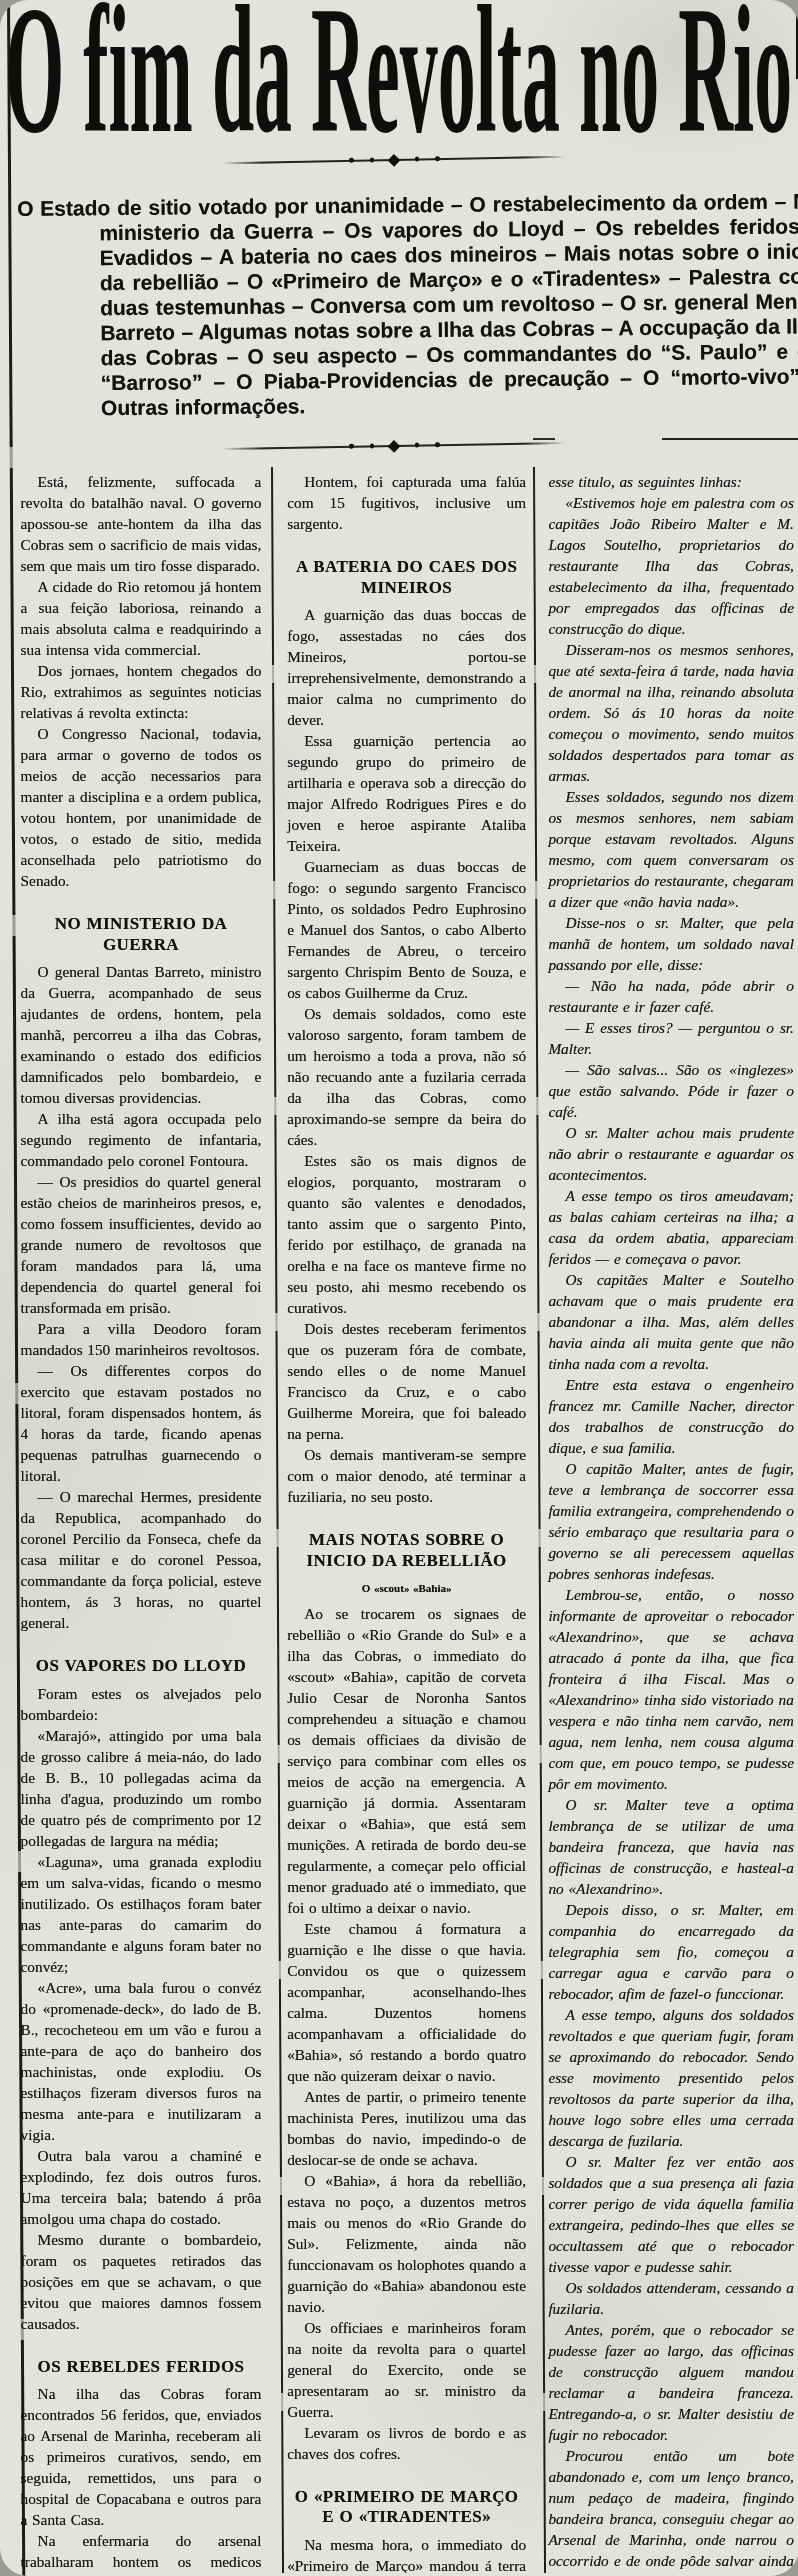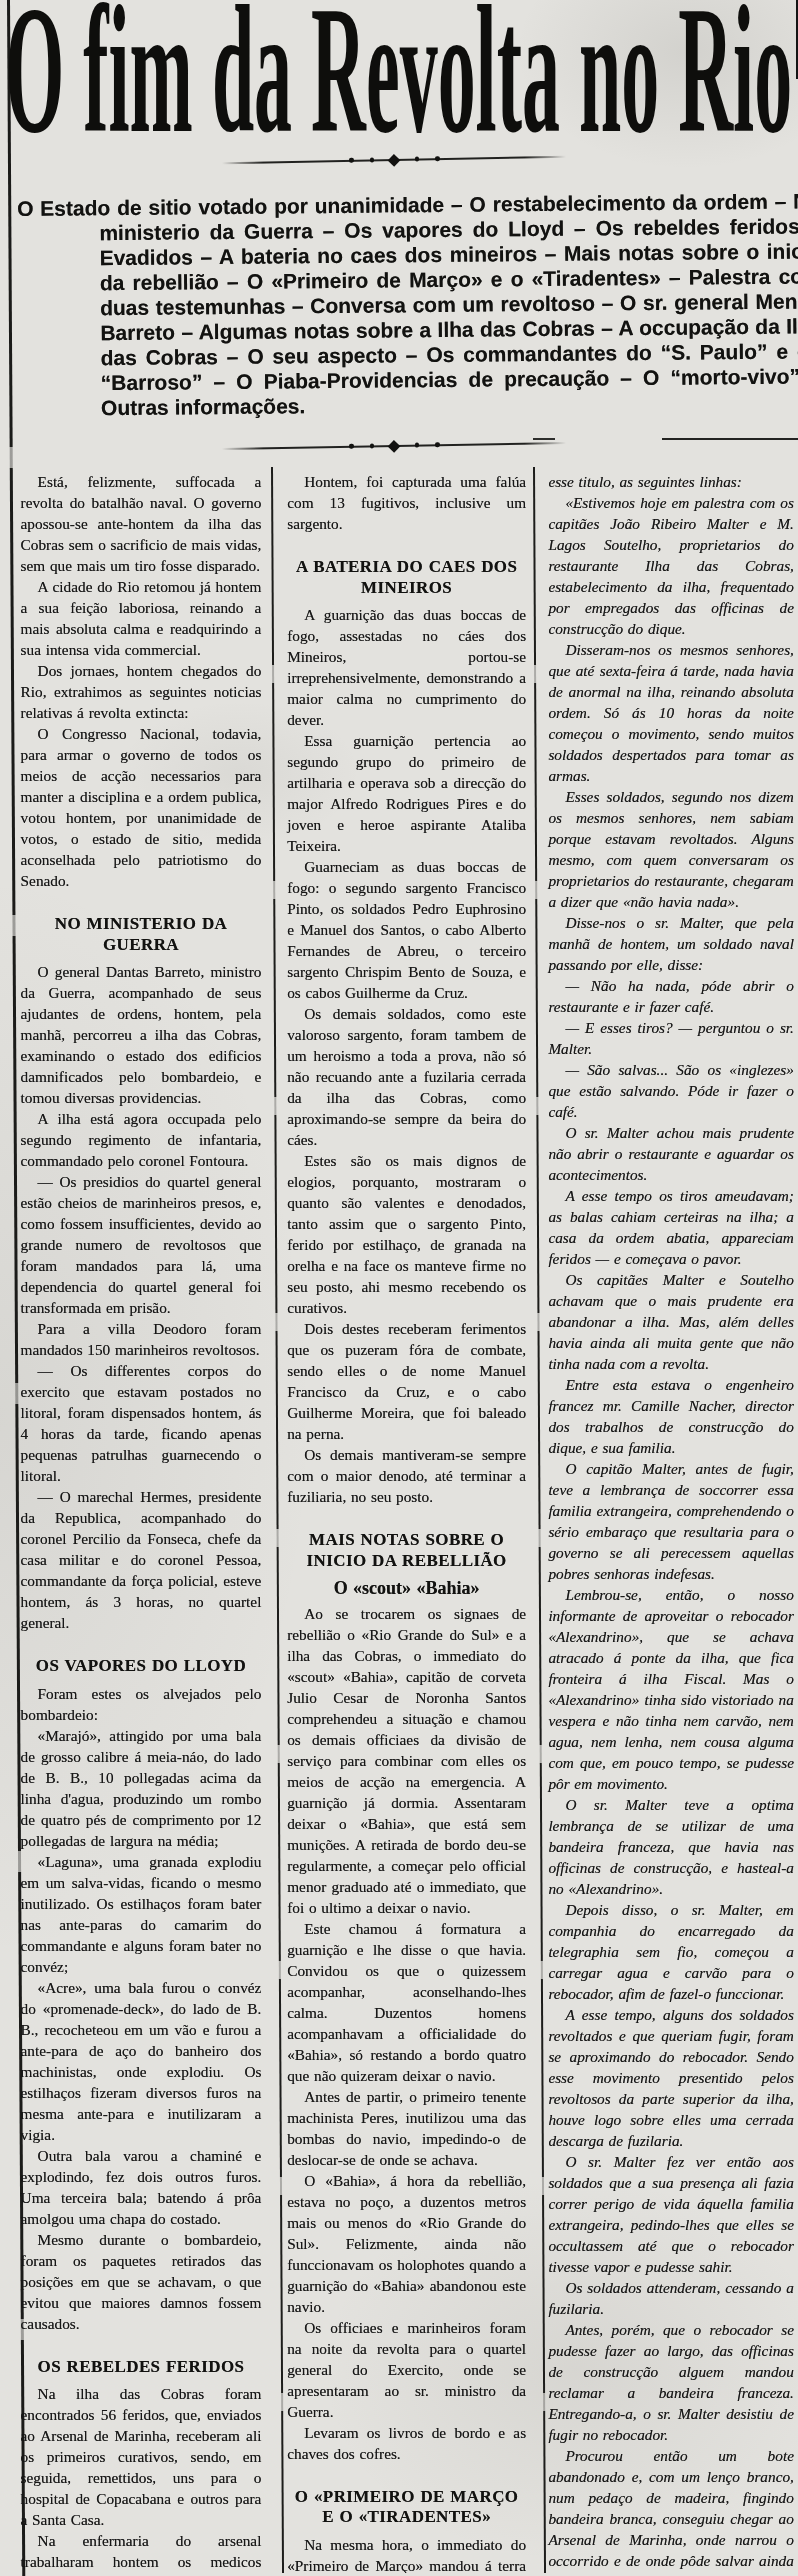--- a/index.html
+++ b/index.html
@@ -5,20 +5,21 @@
   html,body{margin:0;padding:0;background:#9a9a96;}
   .sheet{
     position:relative; width:799px; height:2576px; margin:0 auto;
     background-color:#e3e2de; overflow:hidden;
     font-family:"Liberation Serif", serif; color:#171717;
     background-image:
       radial-gradient(ellipse 275px 189px at 86% 2%, rgba(110,110,104,.14), transparent 62%),
       radial-gradient(ellipse 447px 773px at 0% 55%, rgba(105,105,100,.10), transparent 70%),
       radial-gradient(ellipse 361px 275px at 72% 92%, rgba(115,113,105,.11), transparent 70%),
       radial-gradient(ellipse 172px 103px at 30% 30%, rgba(100,100,95,.07), transparent 70%);
+    border-radius: 28px;
   }
   
   .edge-left{position:absolute; left:6.9px; top:0; bottom:0; width:2.6px;
     background:repeating-linear-gradient(180deg,#1b1b19 0 447px, rgba(27,27,25,.35) 447px 468px);
     transform:rotate(-0.34deg); transform-origin:top center;}
   .edge-right-top{position:absolute; right:0.9px; top:0; width:2.6px; height:79px; background:#141414;}
   .rule-col3-top{position:absolute; top:438px; left:533px; right:0; height:1.7px;
     background:linear-gradient(90deg,#2e2e2c 0 22px, transparent 22px 129px, #232321 129px 100%);}
   .colrule{position:absolute; top:467px; bottom:3.4px; width:1.7px;
     background:repeating-linear-gradient(180deg,#1d1d1b 0 198px, rgba(29,29,27,.28) 198px 216px);
@@ -58,21 +59,21 @@
   }
   .col{overflow:hidden; font-size:15.3px; line-height:21px; text-align:justify;
     text-shadow:0 0 0.5px rgba(10,10,10,.6); word-spacing:0.9px;}
   .col.c1{padding:0 10.3px 0 6.9px;}
   .col.c2{padding:0 8.6px 0 15.5px;}
   .col.c3{padding:0 3.4px 0 13.7px;font-style:italic;}
   .col p{margin:0; text-indent:17px;}
   .col p.noindent{text-indent:0;}
   .col h3{font-size:17px; line-height:20.6px; text-align:center; margin:23px 0 6px;
     font-weight:bold; letter-spacing:0.4px; text-indent:0; color:#121210;}
-  .col h4{font-size:18px; line-height:20px; text-align:center; margin:6.9px 0 4.3px;
+  .col h4{font-size:11px; line-height:20px; text-align:center; margin:6.9px 0 4.3px;
     font-weight:bold; text-indent:0; color:#121210;}
 </style>
 </head>
 <body>
 
 <div class="sheet">
 
   <div class="edge-left"></div>
   <div class="edge-right-top"></div>
 
@@ -122,21 +123,21 @@
         <p>«Marajó», attingido por uma bala de grosso calibre á meia-náo, do lado de B. B., 10 pollegadas acima da linha d'agua, produzindo um rombo de quatro pés de comprimento por 12 pollegadas de largura na média;</p>
         <p>«Laguna», uma granada explodiu em um salva-vidas, ficando o mesmo inutilizado. Os estilhaços foram bater nas ante-paras do camarim do commandante e alguns foram bater no convéz;</p>
         <p>«Acre», uma bala furou o convéz do «promenade-deck», do lado de B. B., recocheteou em um vão e furou a ante-para de aço do banheiro dos machinistas, onde explodiu. Os estilhaços fizeram diversos furos na mesma ante-para e inutilizaram a vigia.</p>
         <p>Outra bala varou a chaminé e explodindo, fez dois outros furos. Uma terceira bala; batendo á prôa amolgou uma chapa do costado.</p>
         <p>Mesmo durante o bombardeio, foram os paquetes retirados das posições em que se achavam, o que evitou que maiores damnos fossem causados.</p>
         <h3>OS REBELDES FERIDOS</h3>
         <p>Na ilha das Cobras foram encontrados 56 feridos, que, enviados ao Arsenal de Marinha, receberam ali os primeiros curativos, sendo, em seguida, remettidos, uns para o hospital de Copacabana e outros para a Santa Casa.</p>
         <p>Na enfermaria do arsenal trabalharam hontem os medicos capitão de fragata dr. Araujo, capitão tenente dr. Barros Palacios e primeiro tenente dr. Rufiro Alencar.</p>
       </div>
     <div class="col c2">
-        <p>Hontem, foi capturada uma falúa com 13 fugitivos, inclusive um sargento.</p>
+        <p>Hontem, foi capturada uma falúa com 15 fugitivos, inclusive um sargento.</p>
         <h3>A BATERIA DO CAES DOS MINEIROS</h3>
         <p>A guarnição das duas boccas de fogo, assestadas no cáes dos Mineiros, portou-se irreprehensivelmente, demonstrando a maior calma no cumprimento do dever.</p>
         <p>Essa guarnição pertencia ao segundo grupo do primeiro de artilharia e operava sob a direcção do major Alfredo Rodrigues Pires e do joven e heroe aspirante Ataliba Teixeira.</p>
         <p>Guarneciam as duas boccas de fogo: o segundo sargento Francisco Pinto, os soldados Pedro Euphrosino e Manuel dos Santos, o cabo Alberto Fernandes de Abreu, o terceiro sargento Chrispim Bento de Souza, e os cabos Guilherme da Cruz.</p>
         <p>Os demais soldados, como este valoroso sargento, foram tambem de um heroismo a toda a prova, não só não recuando ante a fuzilaria cerrada da ilha das Cobras, como aproximando-se sempre da beira do cáes.</p>
         <p>Estes são os mais dignos de elogios, porquanto, mostraram o quanto são valentes e denodados, tanto assim que o sargento Pinto, ferido por estilhaço, de granada na orelha e na face os manteve firme no seu posto, ahi mesmo recebendo os curativos.</p>
         <p>Dois destes receberam ferimentos que os puzeram fóra de combate, sendo elles o de nome Manuel Francisco da Cruz, e o cabo Guilherme Moreira, que foi baleado na perna.</p>
         <p>Os demais mantiveram-se sempre com o maior denodo, até terminar a fuziliaria, no seu posto.</p>
         <h3>MAIS NOTAS SOBRE O INICIO DA REBELLIÃO</h3>
         <h4>O «scout» «Bahia»</h4>

